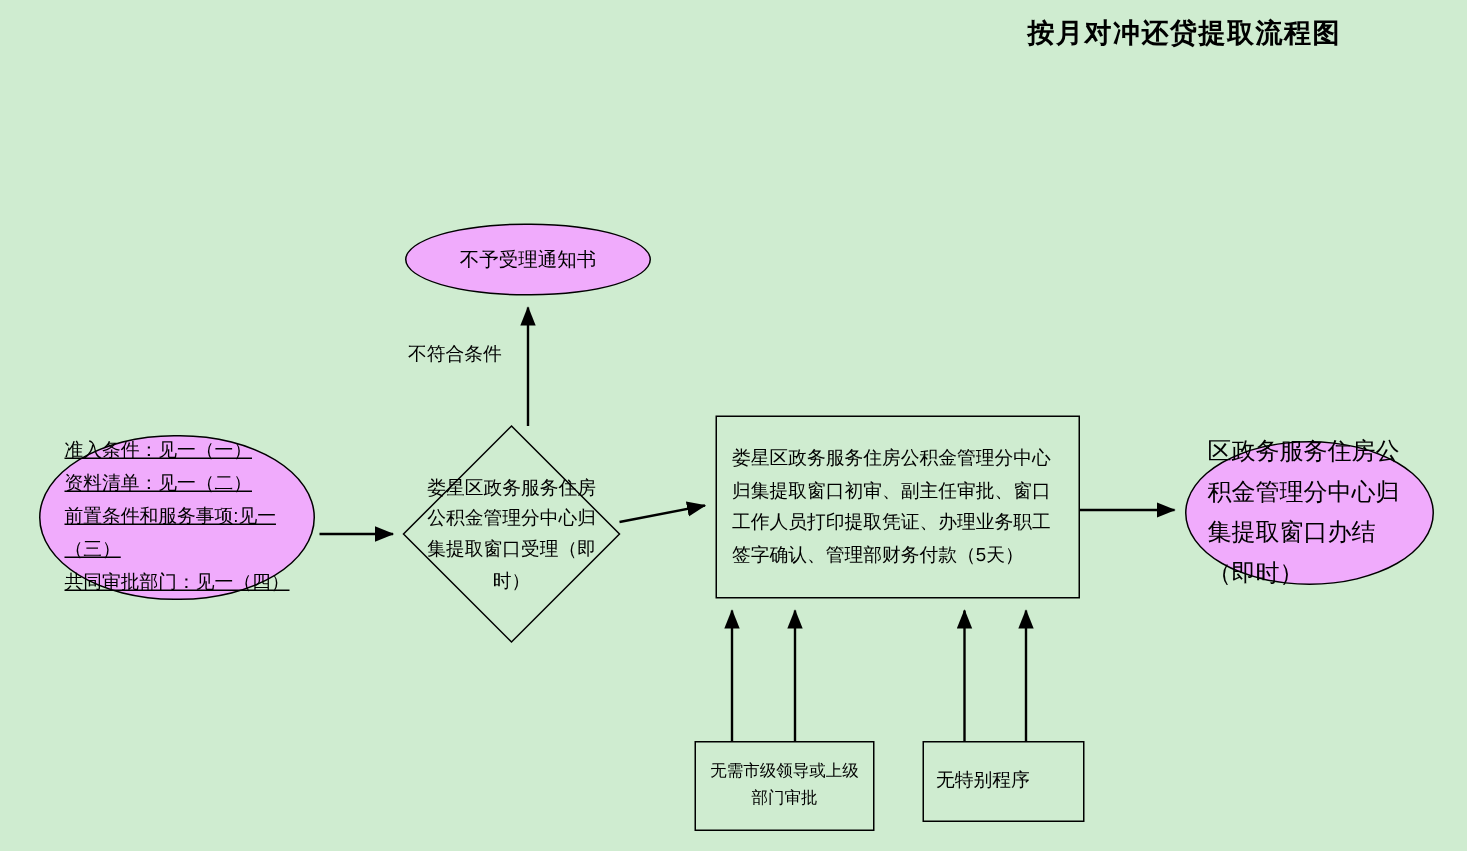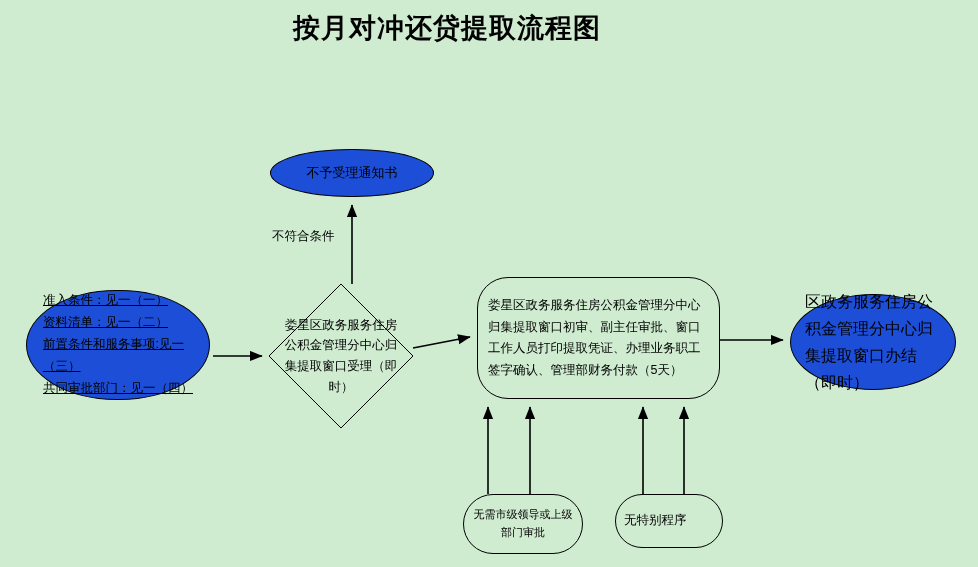--- a/index.html
+++ b/index.html
@@ -18,48 +18,47 @@
     position: absolute;
     left: 0; top: 0;
     width: 978px;
     height: 567px;
   }
   .title {
     position: absolute;
     left: 0;
     top: 10px;
     width: 894px;
-    text-align: center;
+    text-align: right;
     font-family: "Liberation Serif", serif;
-    font-size: 27px;
+    font-size: 18px;
     font-weight: bold;
     color: #000;
     letter-spacing: 1px;
   }
   .node {
     position: absolute;
     box-sizing: border-box;
     display: flex;
     align-items: center;
     justify-content: center;
     color: #000;
     font-size: 12.5px;
     line-height: 1.55;
-    border-radius: 31px;
   }
   .node .txt {
     white-space: pre-line;
     display: block;
     width: 100%;
   }
   
   .stadium {
     border: 1px solid #000;
     border-radius: 50% / 50%;
-    background: #1d4ed8;
+    background: #f0abfc;
   }
   .stadium.start {
     left: 26px;
     top: 290px;
     width: 184px;
     height: 110px;
     border-radius: 90px / 55px;
     text-decoration: underline;
   }
   .stadium.start .txt {

